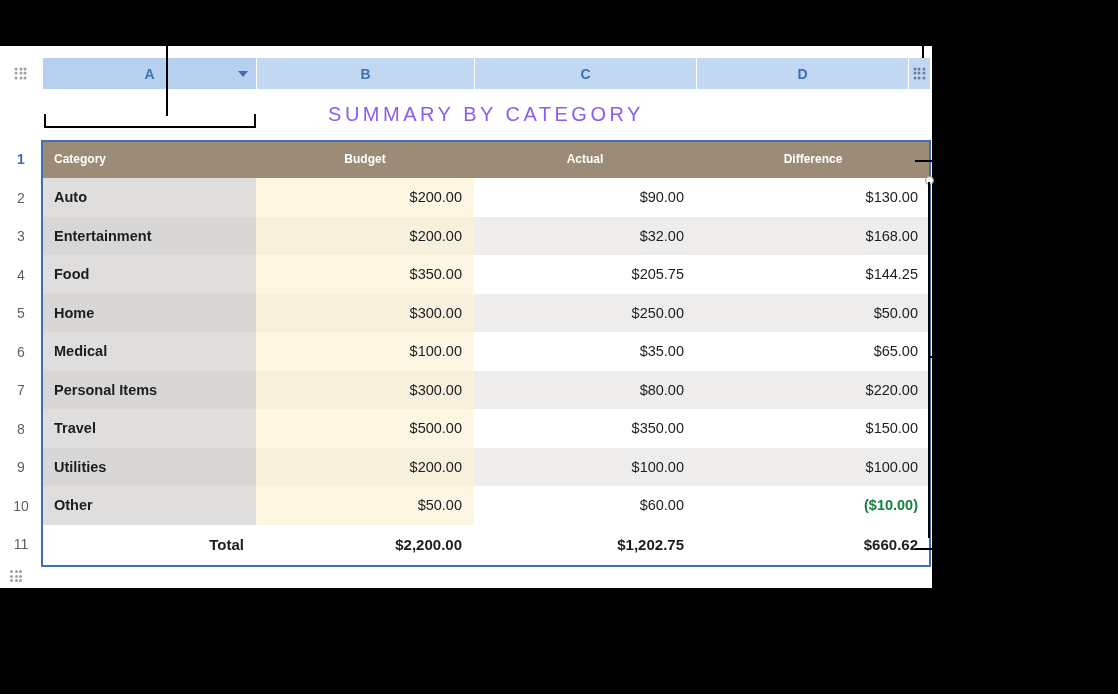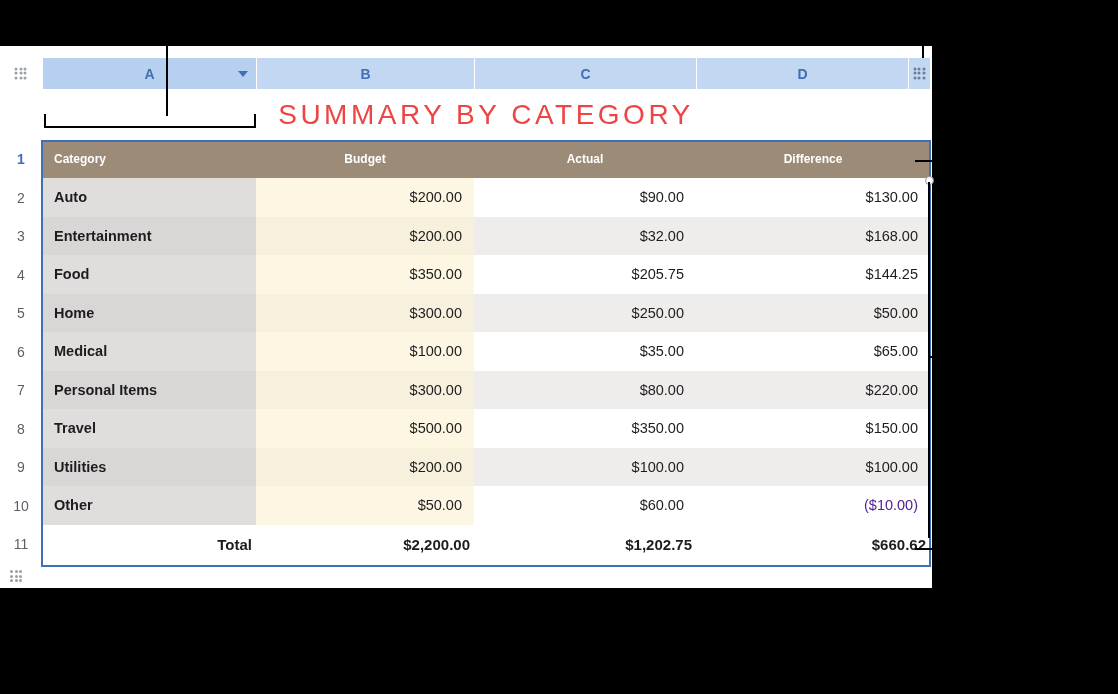--- a/index.html
+++ b/index.html
@@ -132,23 +132,23 @@
   }
   #title-band {
     width: 888px;
     height: 51px;
     display: flex;
     align-items: center;
     justify-content: center;
     background: #ffffff;
   }
   #title-text {
-    font-size: 28px;
+    font-size: 20px;
     letter-spacing: 3.5px;
-    color: #ef4444;
+    color: #8b5cf6;
   }
   table {
     border-collapse: collapse;
     table-layout: fixed;
     width: 888px;
   }
   col.c-cat { width: 214px; }
   col.c-bud { width: 218px; }
   col.c-act { width: 222px; }
   col.c-dif { width: 234px; }
@@ -184,29 +184,29 @@
     background: #fdf6e3;
     text-align: right;
     padding-left: 8px;
   }
   td.bud.alt { background: #f7f0dd; }
   td.num {
     background: #ffffff;
     text-align: right;
   }
   td.num.alt { background: #efedeb; }
-  td.neg { color: #4c1d95; }
+  td.neg { color: #15803d; font-weight: bold; }
 
   tfoot td {
     height: 40px;
     font-size: 15px;
     font-weight: bold;
     color: #1d1d1f;
     background: #ffffff;
-    padding: 0 4px;
+    padding: 0 12px;
     box-sizing: border-box;
     text-align: right;
   }
 
   
   #table-outline {
     position: absolute;
     left: 41px;
     top: 140px;
     width: 890px;

